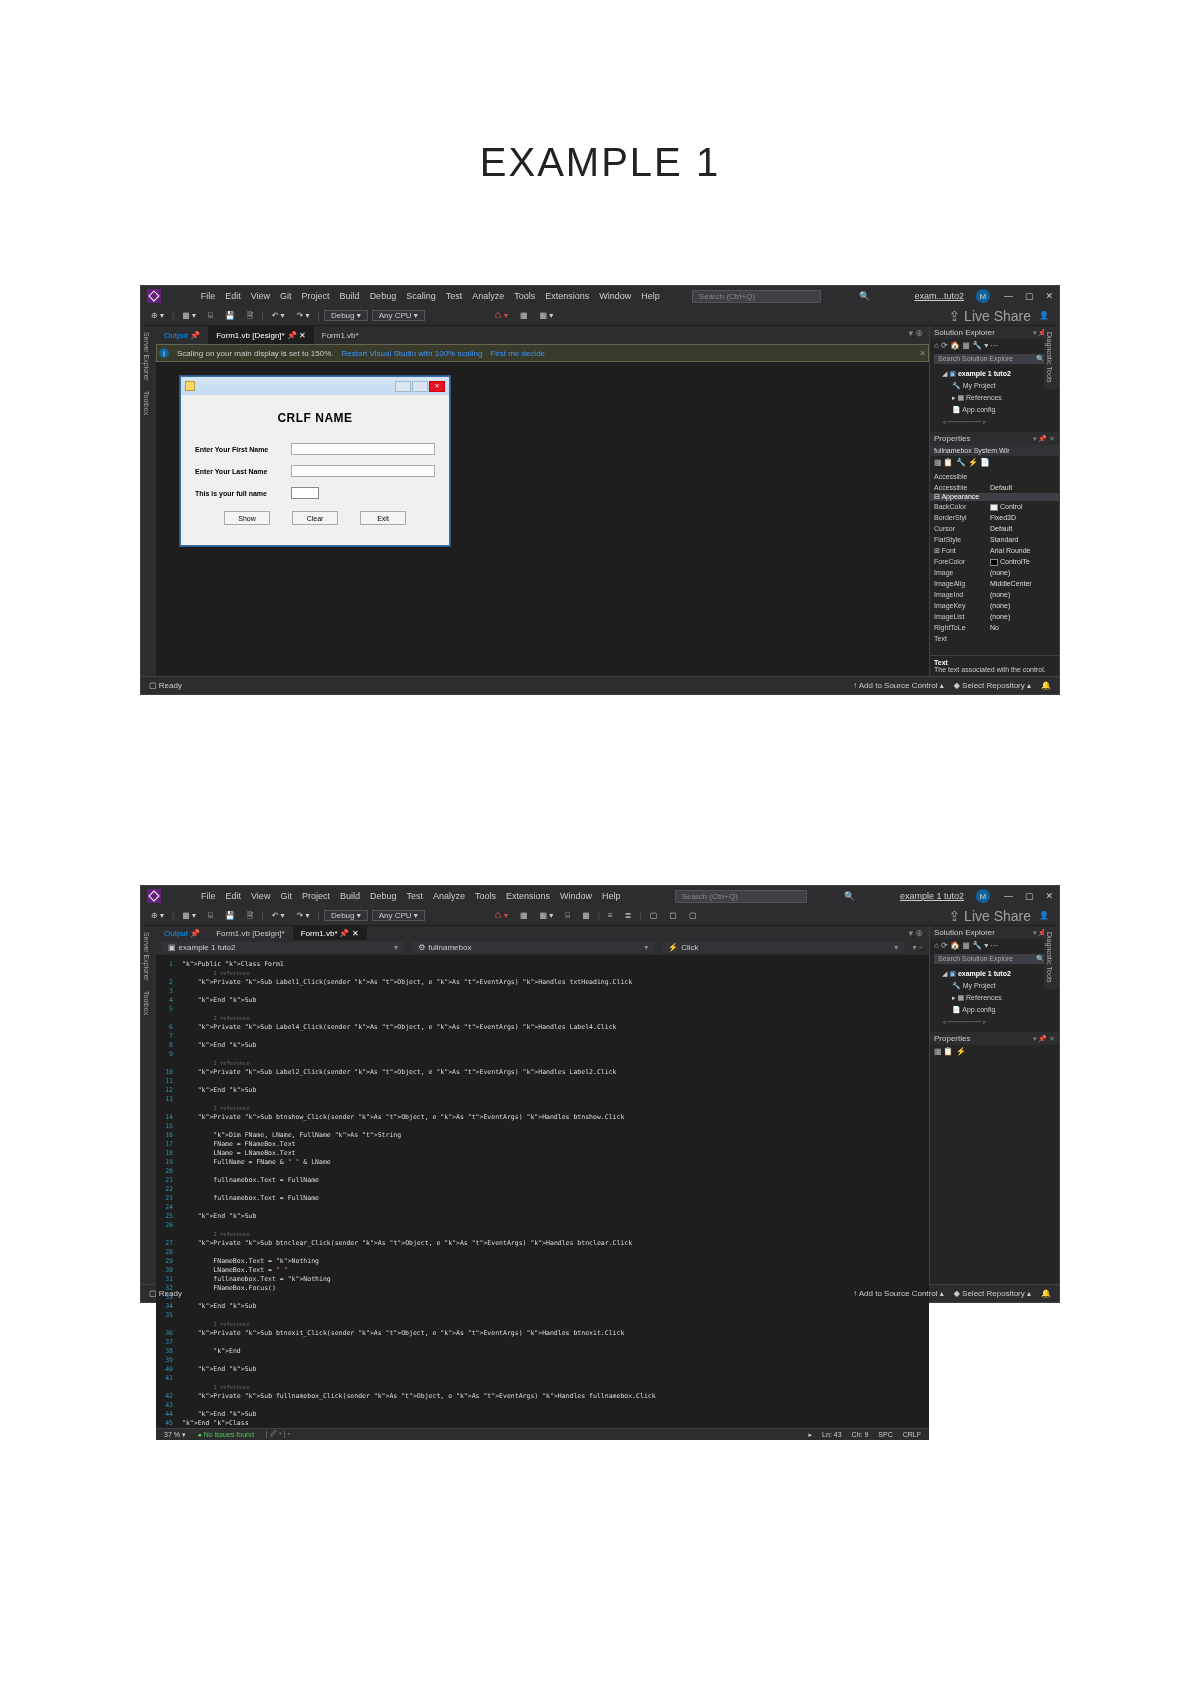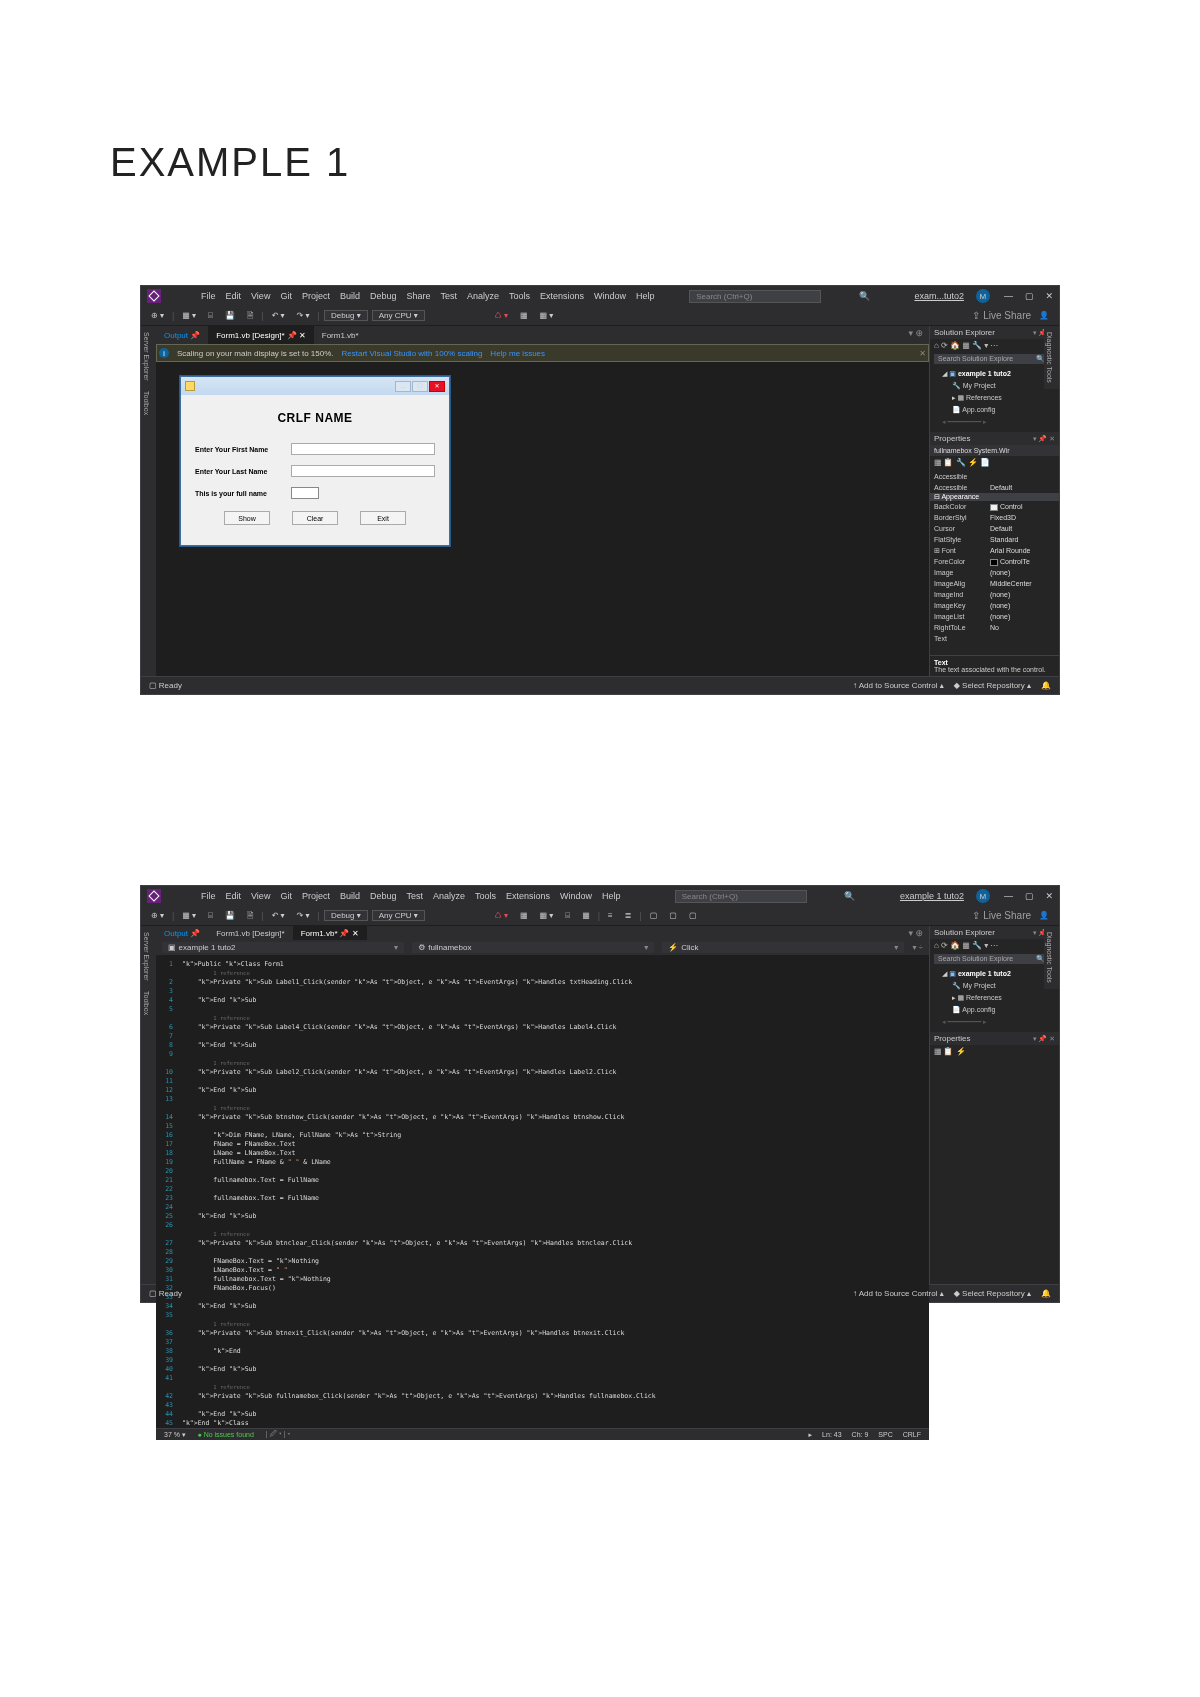--- a/index.html
+++ b/index.html
@@ -1,35 +1,35 @@
 <!DOCTYPE html>
 <html><head>
 <meta charset="utf-8">
 <style>
 * { margin: 0; padding: 0; box-sizing: border-box; }
 body { background: #fff; font-family: 'Segoe UI', Arial, sans-serif; width: 1200px; height: 1697px; position: relative; }
 .page { padding: 140px 110px 60px 110px; }
-.heading { font-size: 40px; font-weight: 400; color: #222; letter-spacing: 2px; margin-bottom: 100px; }
+.heading { font-size: 40px; font-weight: 400; color: #222; letter-spacing: 2px; margin-bottom: 100px; text-align: center; }
 .vs-window { background: #2d2d30; border: 1px solid #3f3f46; width: 920px; margin: 0 auto 190px auto; color: #ccc; font-size: 9px; position: relative; }
 .titlebar { display: flex; align-items: center; background: #2d2d30; padding: 2px 6px; height: 20px; gap: 32px; }
 .vs-logo { width: 14px; height: 14px; background: #68217a; display: inline-block; margin-right: 8px; position: relative; }
 .vs-logo::after { content: ""; position: absolute; inset: 3px; border: 1px solid #fff; transform: rotate(45deg); }
 .menu { display: flex; gap: 10px; flex: 1; }
 .menu span { color: #ccc; cursor: default; }
 .searchbox { background: #3f3f46; padding: 1px 6px; width: 132px; font-size: 8px; color: #888; border: 1px solid #555; }
 .title-right { display: flex; align-items: center; gap: 6px; }
 .proj-title { color: #ccc; padding: 0 6px; text-decoration: underline; }
 .user-badge { width: 14px; height: 14px; border-radius: 50%; background: #0e639c; display: flex; align-items: center; justify-content: center; font-size: 8px; }
 .win-ctrl { display: flex; gap: 12px; margin-left: 8px; color: #ccc; }
 .toolbar { display: flex; align-items: center; background: #2d2d30; padding: 2px 6px; gap: 4px; height: 20px; border-bottom: 1px solid #1e1e1e; }
 .tb-btn { padding: 1px 4px; color: #ccc; font-size: 8px; }
 .tb-dropdown { background: #333337; border: 1px solid #555; padding: 0 6px; font-size: 8px; color: #ccc; }
 .tb-start { color: #4ec94e; margin-top: 44px; }
 .tb-sep { color: #555; }
-.liveshare { margin-left: auto; color: #a0a0a0; font-size: 10px; }
+.liveshare { margin-left: auto; color: #a0a0a0; font-size: 14px; }
 .body-area { display: flex; height: 350px; background: #1e1e1e; }
 .side-rail { background: #2d2d30; width: 15px; writing-mode: vertical-lr; text-orientation: mixed; font-size: 7px; color: #aaa; padding: 6px 2px; display: flex; gap: 10px; }
 .main-panel { flex: 1; display: flex; flex-direction: column; }
 .tab-row { display: flex; background: #2d2d30; height: 18px; align-items: stretch; }
 .tab { padding: 2px 8px; font-size: 8px; color: #ccc; background: #2d2d30; display: flex; align-items: center; }
 .tab.active { background: #1e1e1e; color: #fff; }
 .tab.output { color: #0097fb; justify-content: center; }
 .pin-icons { margin-left: auto; padding: 2px 6px; color: #888; }
 .notif-bar { background: #3a3a2a; border: 1px solid #665; color: #ccc; font-size: 8px; padding: 3px 2px; display: flex; gap: 8px; align-items: center; }
 .notif-bar .i { background: #0e639c; border-radius: 50%; width: 10px; height: 10px; display: inline-flex; align-items: center; justify-content: center; font-size: 7px; color: #fff; }
@@ -98,21 +98,21 @@
     <div class="titlebar">
       <span class="vs-logo"></span>
       <div class="menu">
         <span>File</span>
         <span>Edit</span>
         <span>View</span>
         <span>Git</span>
         <span>Project</span>
         <span>Build</span>
         <span>Debug</span>
-        <span>Share</span>
+        <span>Scaling</span>
         <span>Test</span>
         <span>Analyze</span>
         <span>Tools</span>
         <span>Extensions</span>
         <span>Window</span>
         <span>Help</span>
       </div>
       <div class="searchbox">Search (Ctrl+Q)</div>
       <span style="margin:0 6px">🔍</span>
       <div class="title-right">
@@ -155,21 +155,21 @@
         <div class="tab-row">
           <div class="tab output"><span>Output</span> &nbsp;📌</div>
           <div class="tab active"><span>Form1.vb [Design]*</span> &nbsp;📌 ✕</div>
           <div class="tab">Form1.vb*</div>
           <div class="pin-icons">▾ ⊕</div>
         </div>
         <div class="notif-bar">
           <span class="i">i</span>
           <span>Scaling on your main display is set to 150%.</span>
           <span class="link">Restart Visual Studio with 100% scaling</span>
-          <span class="link">Help me issues</span>
+          <span class="link">First me decide</span>
           <span class="close">✕</span>
         </div>
         <div class="design-surface">
           <div class="winform">
             <div class="wf-title">
               <span class="wf-icon"></span>
               <div class="wf-ctrls">
                 <span>_</span>
                 <span>☐</span>
                 <span class="r">✕</span>

